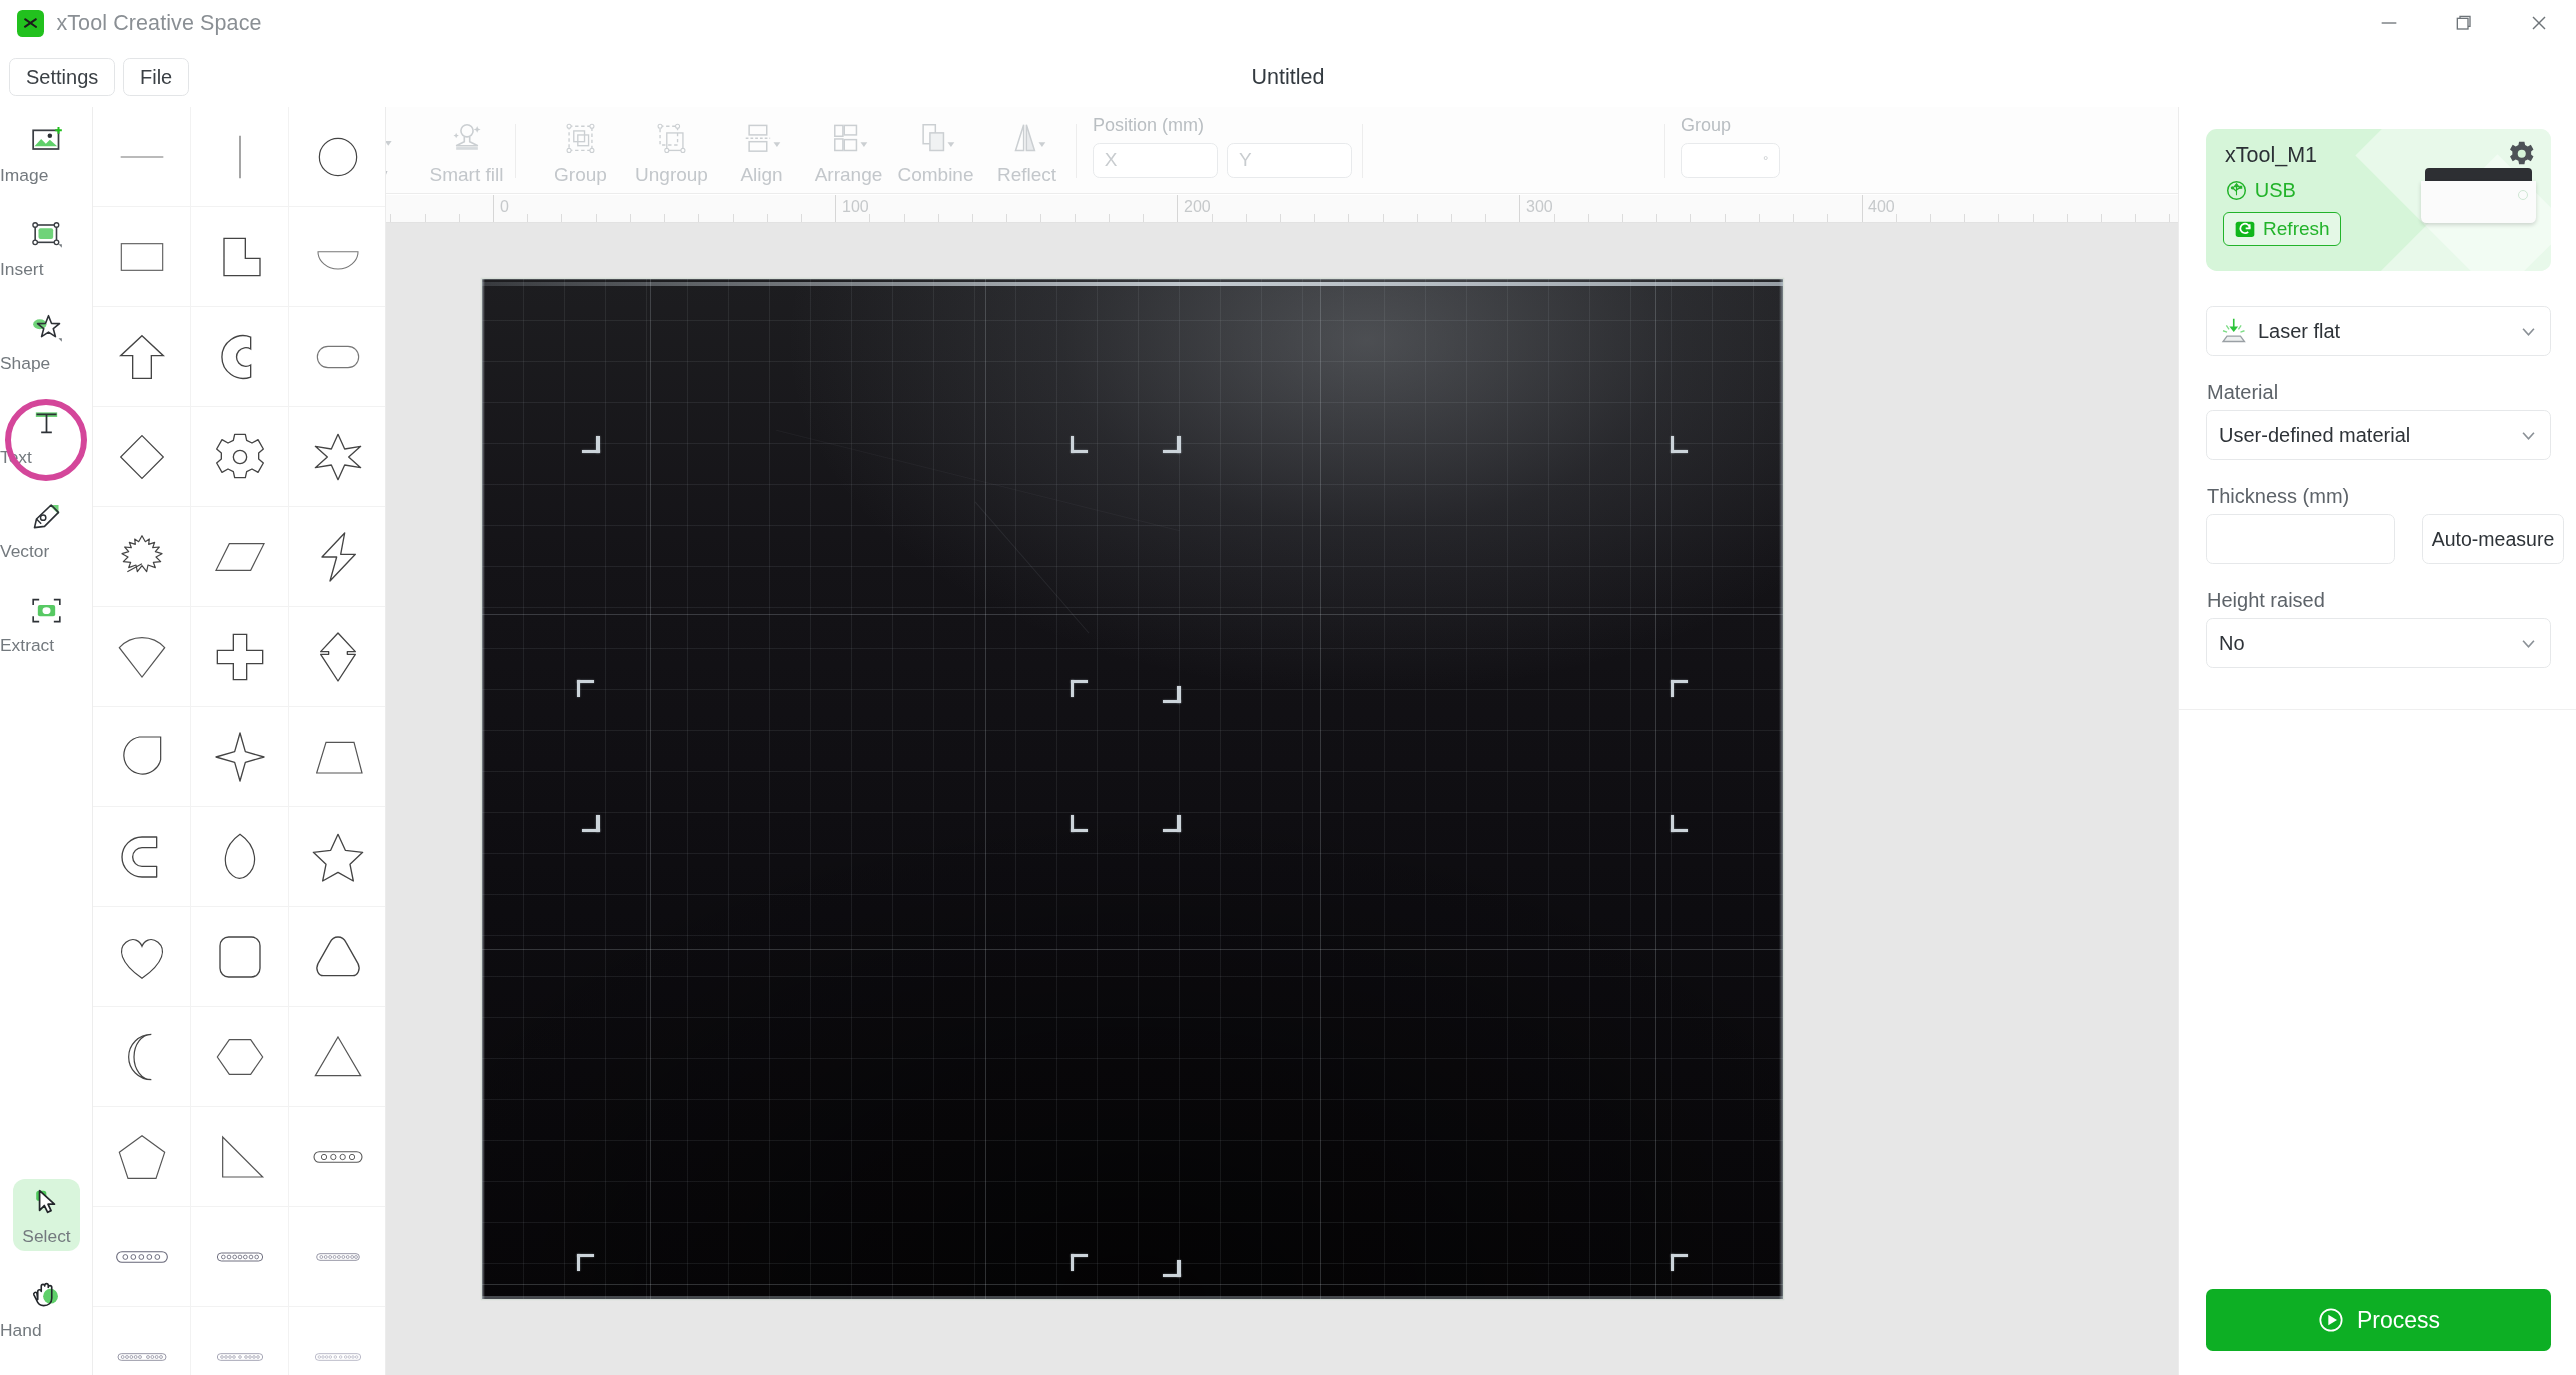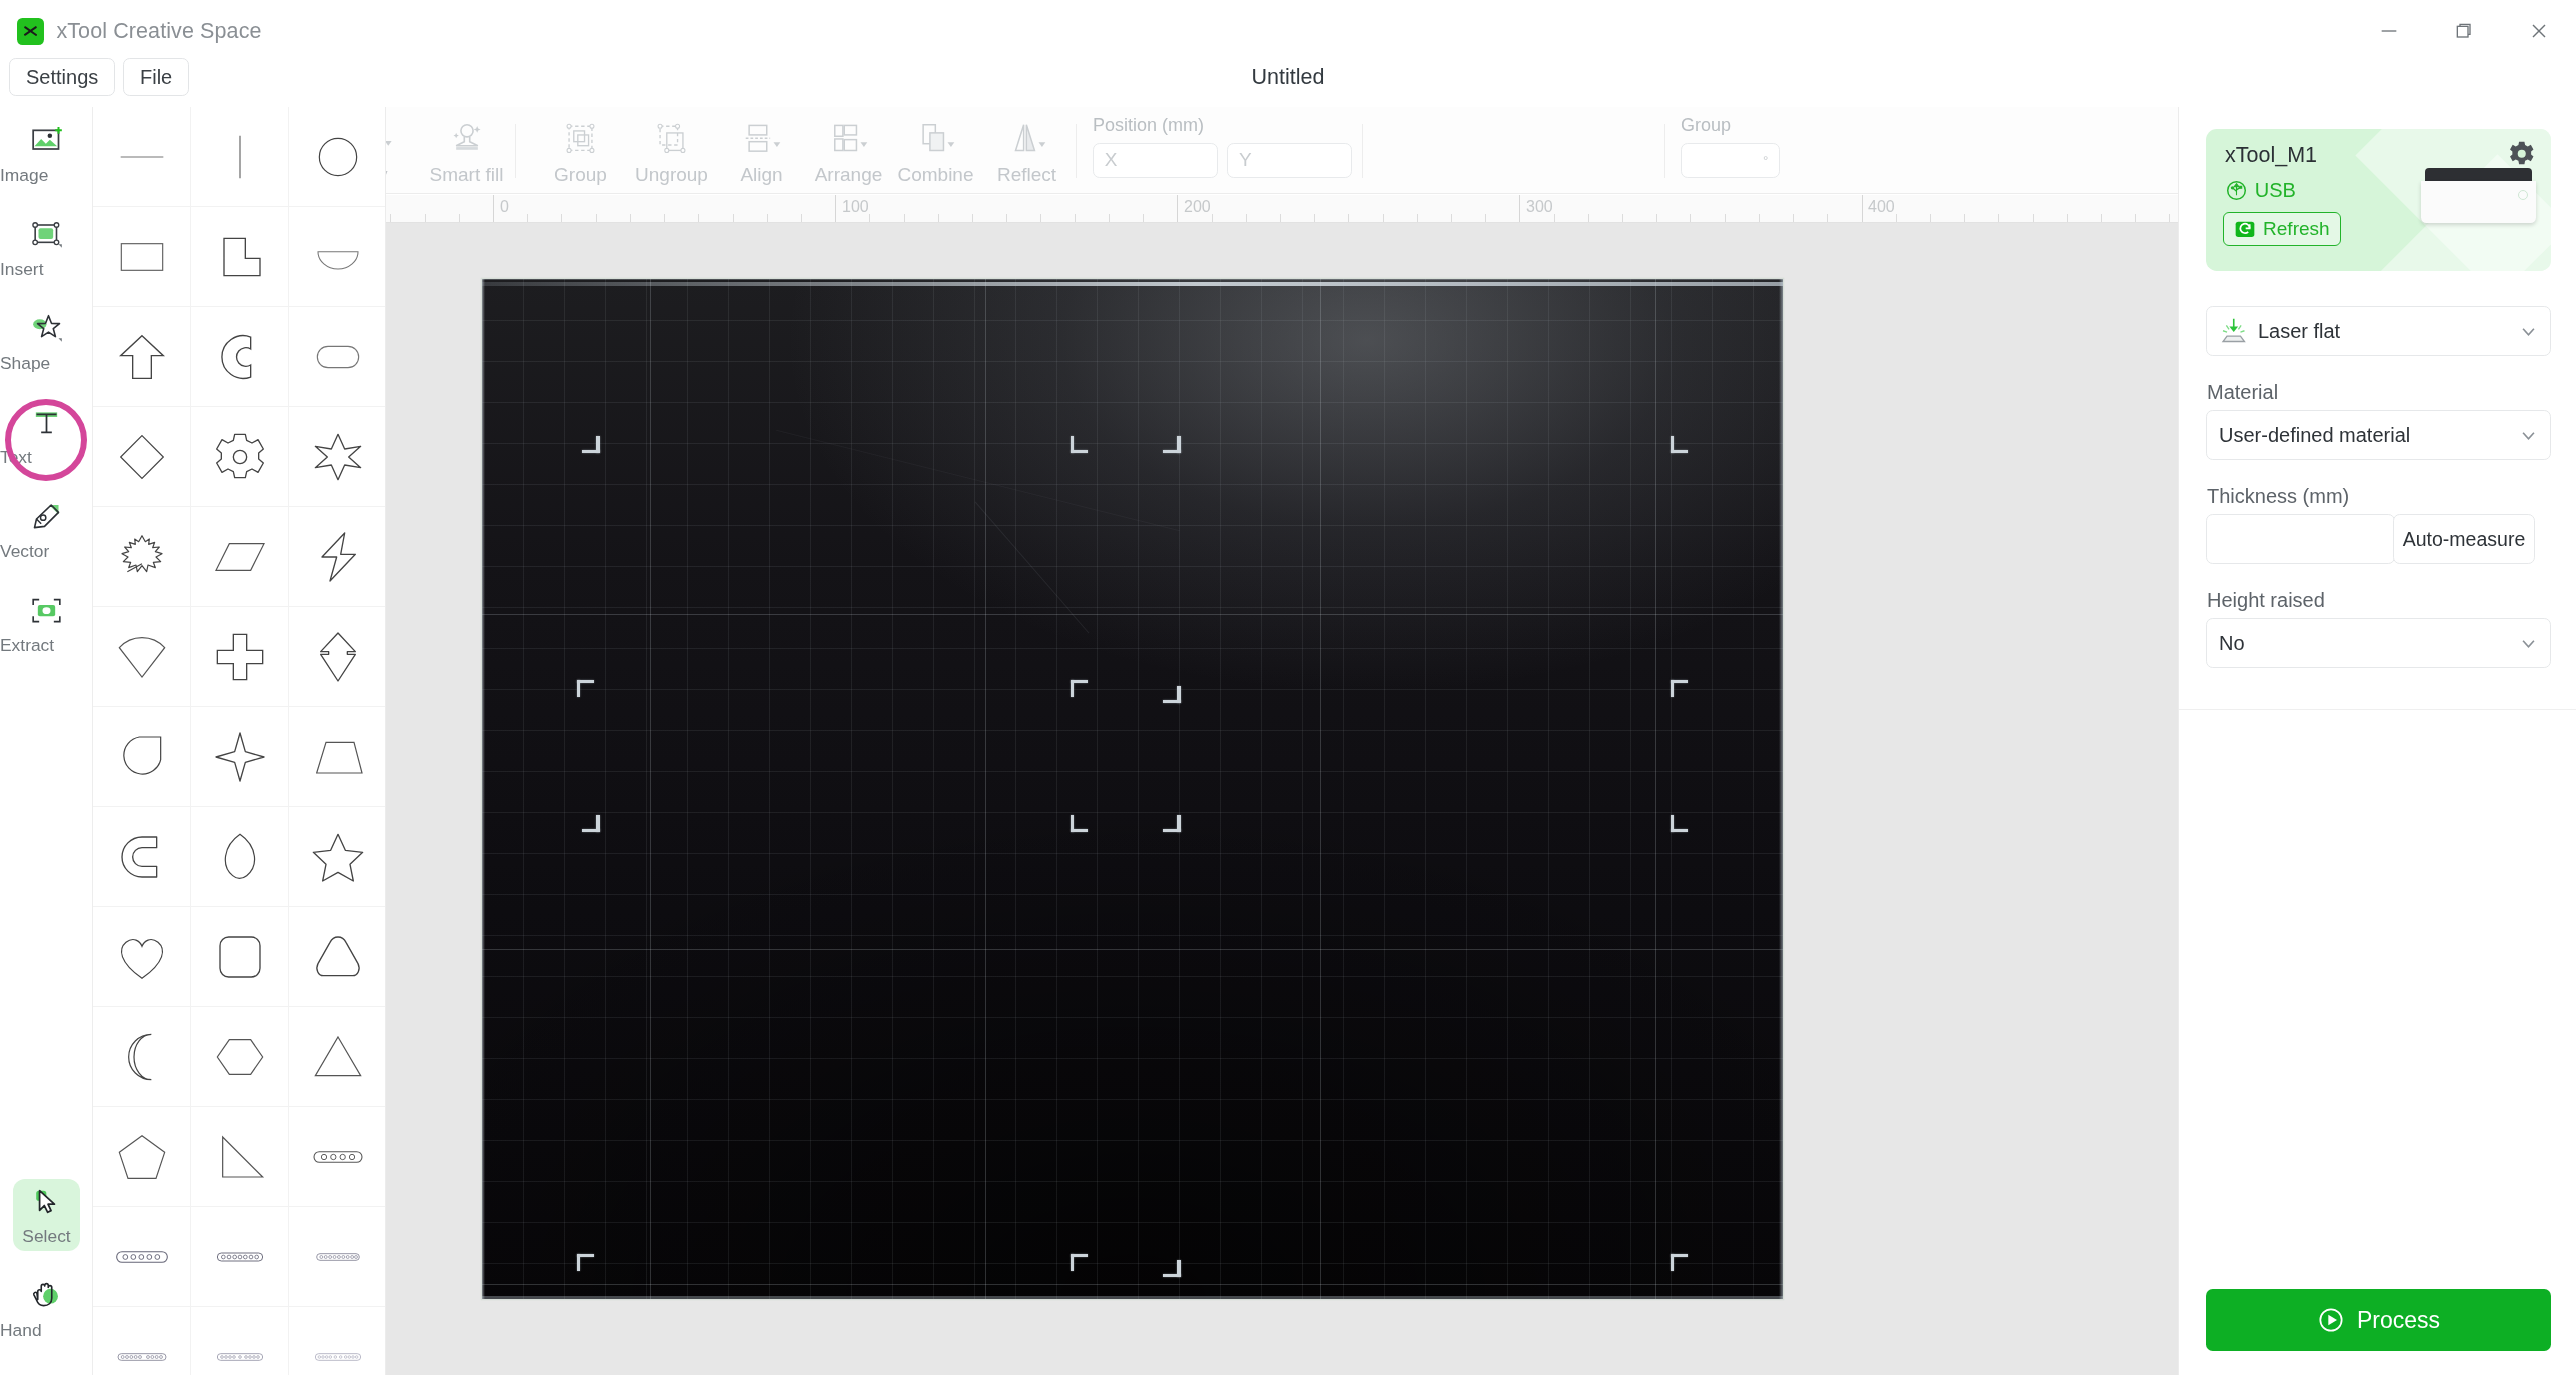--- a/index.html
+++ b/index.html
@@ -7,21 +7,21 @@
     width: 2576px; height: 1375px;
     overflow: hidden;
     background: #ffffff;
     font-family: "Liberation Sans", sans-serif;
     -webkit-font-smoothing: antialiased;
   }
   #app { position: relative; width: 2576px; height: 1375px; }
 
   
   .titlebar {
-    position: absolute; left: 0; top: 8px; width: 2576px; height: 46px;
+    position: absolute; left: 0; top: 0; width: 2576px; height: 46px;
     background: #ffffff;
     display: flex; align-items: center;
   }
   .app-logo {
     width: 27px; height: 27px; margin-left: 17.4px; border-radius: 5.4px;
     background: #22c11e; position: relative; flex: none;
   }
   .app-logo .x1, .app-logo .x2 {
     position: absolute; left: 6px; top: 12px; width: 14.8px; height: 2.3px;
     background: #1b1b1b; border-radius: 0.7px;
@@ -261,21 +261,21 @@
   }
   .select-box .sv { font-size: 20px; color: #2e3338; flex: 1; }
   .select-box .chevd { width: 20px; display: flex; align-items: center; justify-content: center; }
   .plabel { position: absolute; left: 28px; font-size: 20px; color: #5d6369; }
 
   .thickness-input {
     position: absolute; left: 27px; width: 189px; height: 50px;
     border: 1.3px solid #e6e8ea; border-radius: 6.7px; background: #fff;
   }
   .auto-measure {
-    position: absolute; left: 214px; width: 142px; height: 50px;
+    position: absolute; left: 243px; width: 142px; height: 50px;
     border: 1.3px solid #e6e8ea; border-radius: 6.7px; background: #fff;
     display: flex; align-items: center; justify-content: center;
     font-size: 19.5px; color: #2e3338;
   }
   .panel-divider {
     position: absolute; left: 0; top: 704px; width: 398px; height: 1.3px; background: #efefef;
   }
   .process-btn {
     position: absolute; left: 27px; bottom: 24px; width: 345px; height: 62px;
     background: #0daf24; border-radius: 6.7px;

